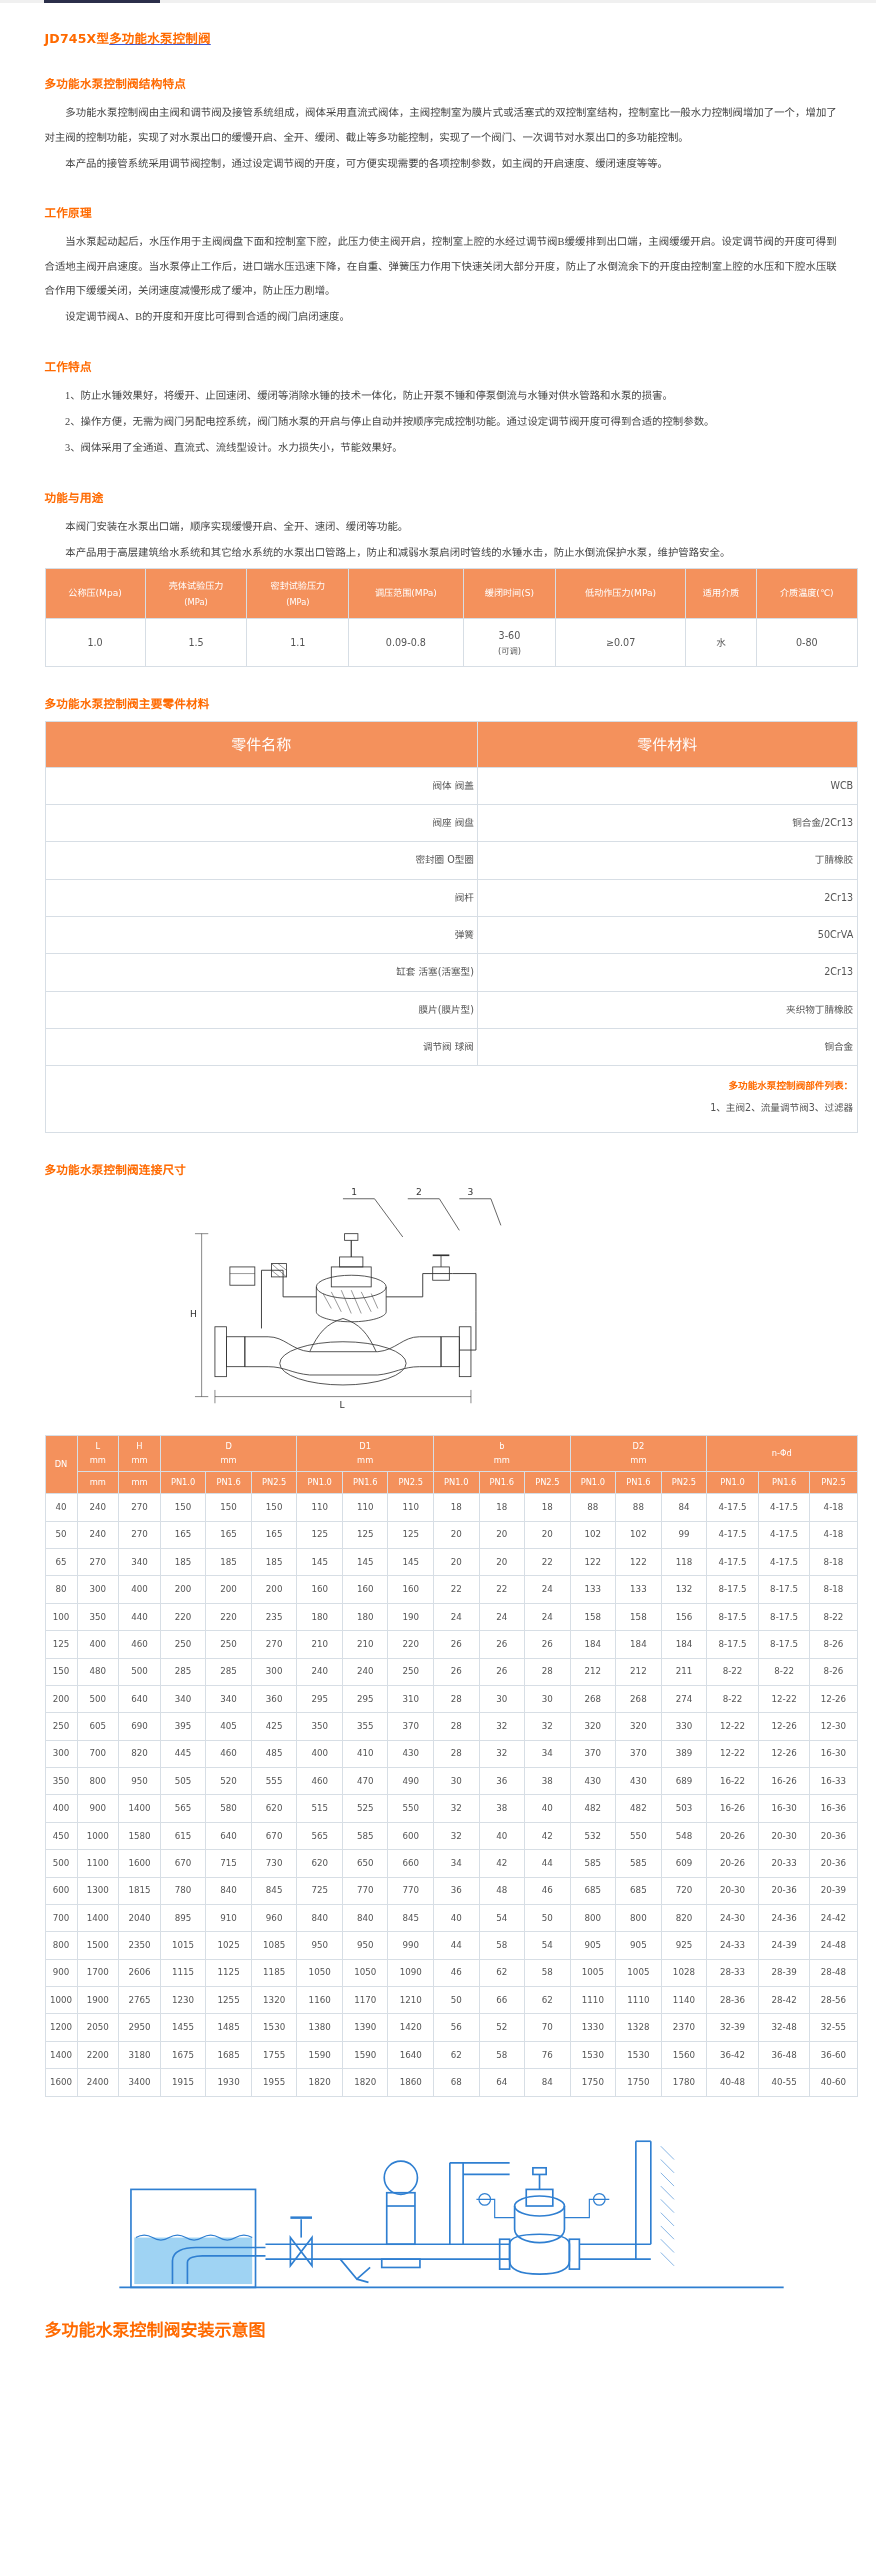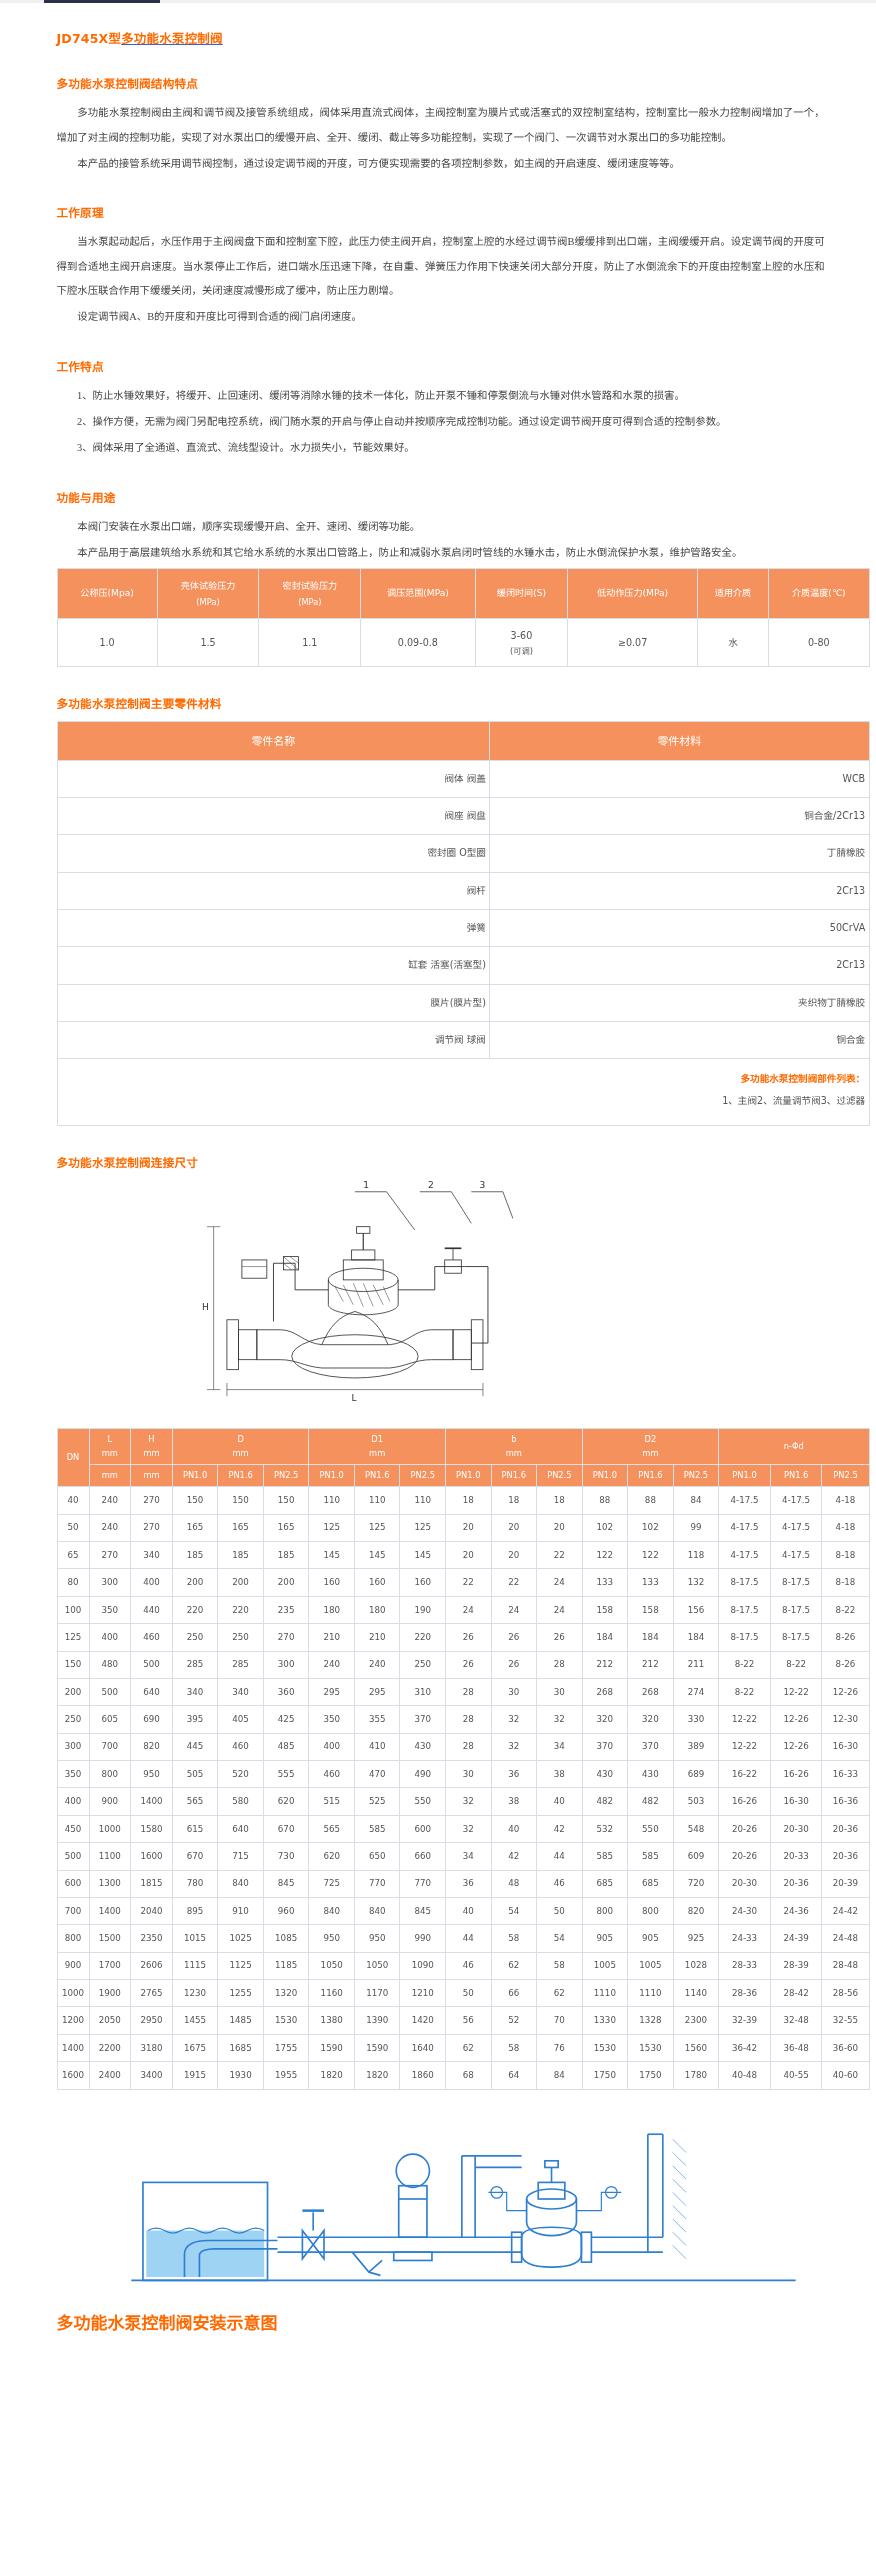--- a/index.html
+++ b/index.html
@@ -20,21 +20,21 @@
     background: #f0f0f0;
     position: relative;
   }
   .topbar .tab-active {
     position: absolute;
     left: 44px; top: 0;
     width: 116px; height: 3.3px;
     background: #2b2f4a;
   }
   .page {
-    padding: 0 44px;
+    padding: 0 32px;
     margin-top: 12px;
   }
   h1.product-title {
     color: #ff6a00;
     font-size: 12.5px;
     font-weight: bold;
     margin: 25px 0 0 12.5px;
     letter-spacing: 0.2px;
   }
   h1.product-title .underlined {
@@ -87,21 +87,21 @@
     text-align: center;
     vertical-align: middle;
     line-height: 1.7;
     background: #fff;
   }
   
   #params-table th { font-size: 9.1px; height: 50px; }
   #params-table td { height: 38px; font-size: 9.6px; }
 
   
-  #materials-table th { padding: 9.1px 3.3px; font-size: 11px; }
+  #materials-table th { padding: 9.1px 3.3px; font-size: 15px; }
   #materials-table td { padding: 10px 3.3px; font-size: 9.6px; text-align: right; }
   #materials-table td.parts-note {
     padding: 10px 3.3px 13.3px;
     line-height: 2.1;
   }
   .parts-note-title {
     color: #ff6a00;
     font-weight: bold;
     font-size: 9.6px;
     display: block;
@@ -753,21 +753,21 @@
           <td>1485</td>
           <td>1530</td>
           <td>1380</td>
           <td>1390</td>
           <td>1420</td>
           <td>56</td>
           <td>52</td>
           <td>70</td>
           <td>1330</td>
           <td>1328</td>
-          <td>2300</td>
+          <td>2370</td>
           <td>32-39</td>
           <td>32-48</td>
           <td>32-55</td>
         </tr>
         <tr>
           <td>1400</td>
           <td>2200</td>
           <td>3180</td>
           <td>1675</td>
           <td>1685</td>

